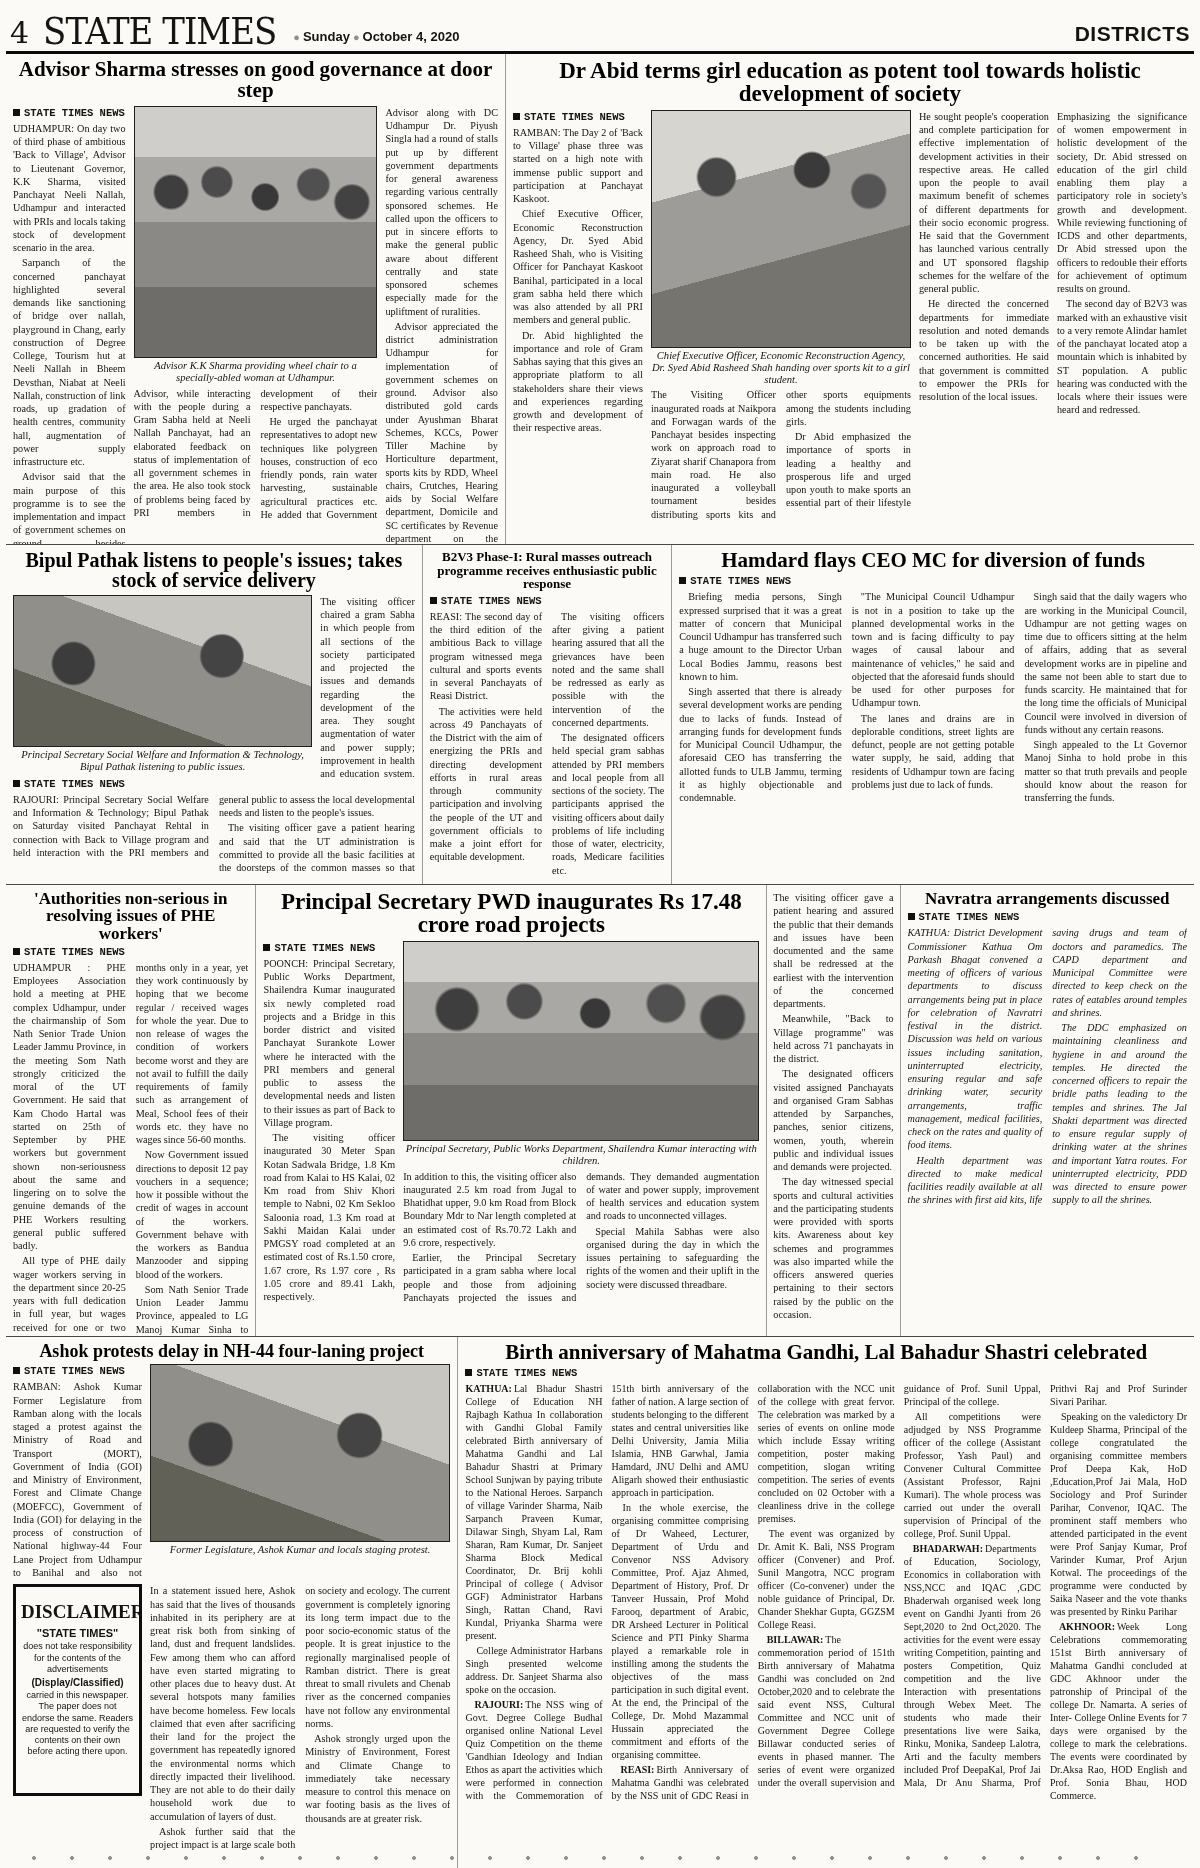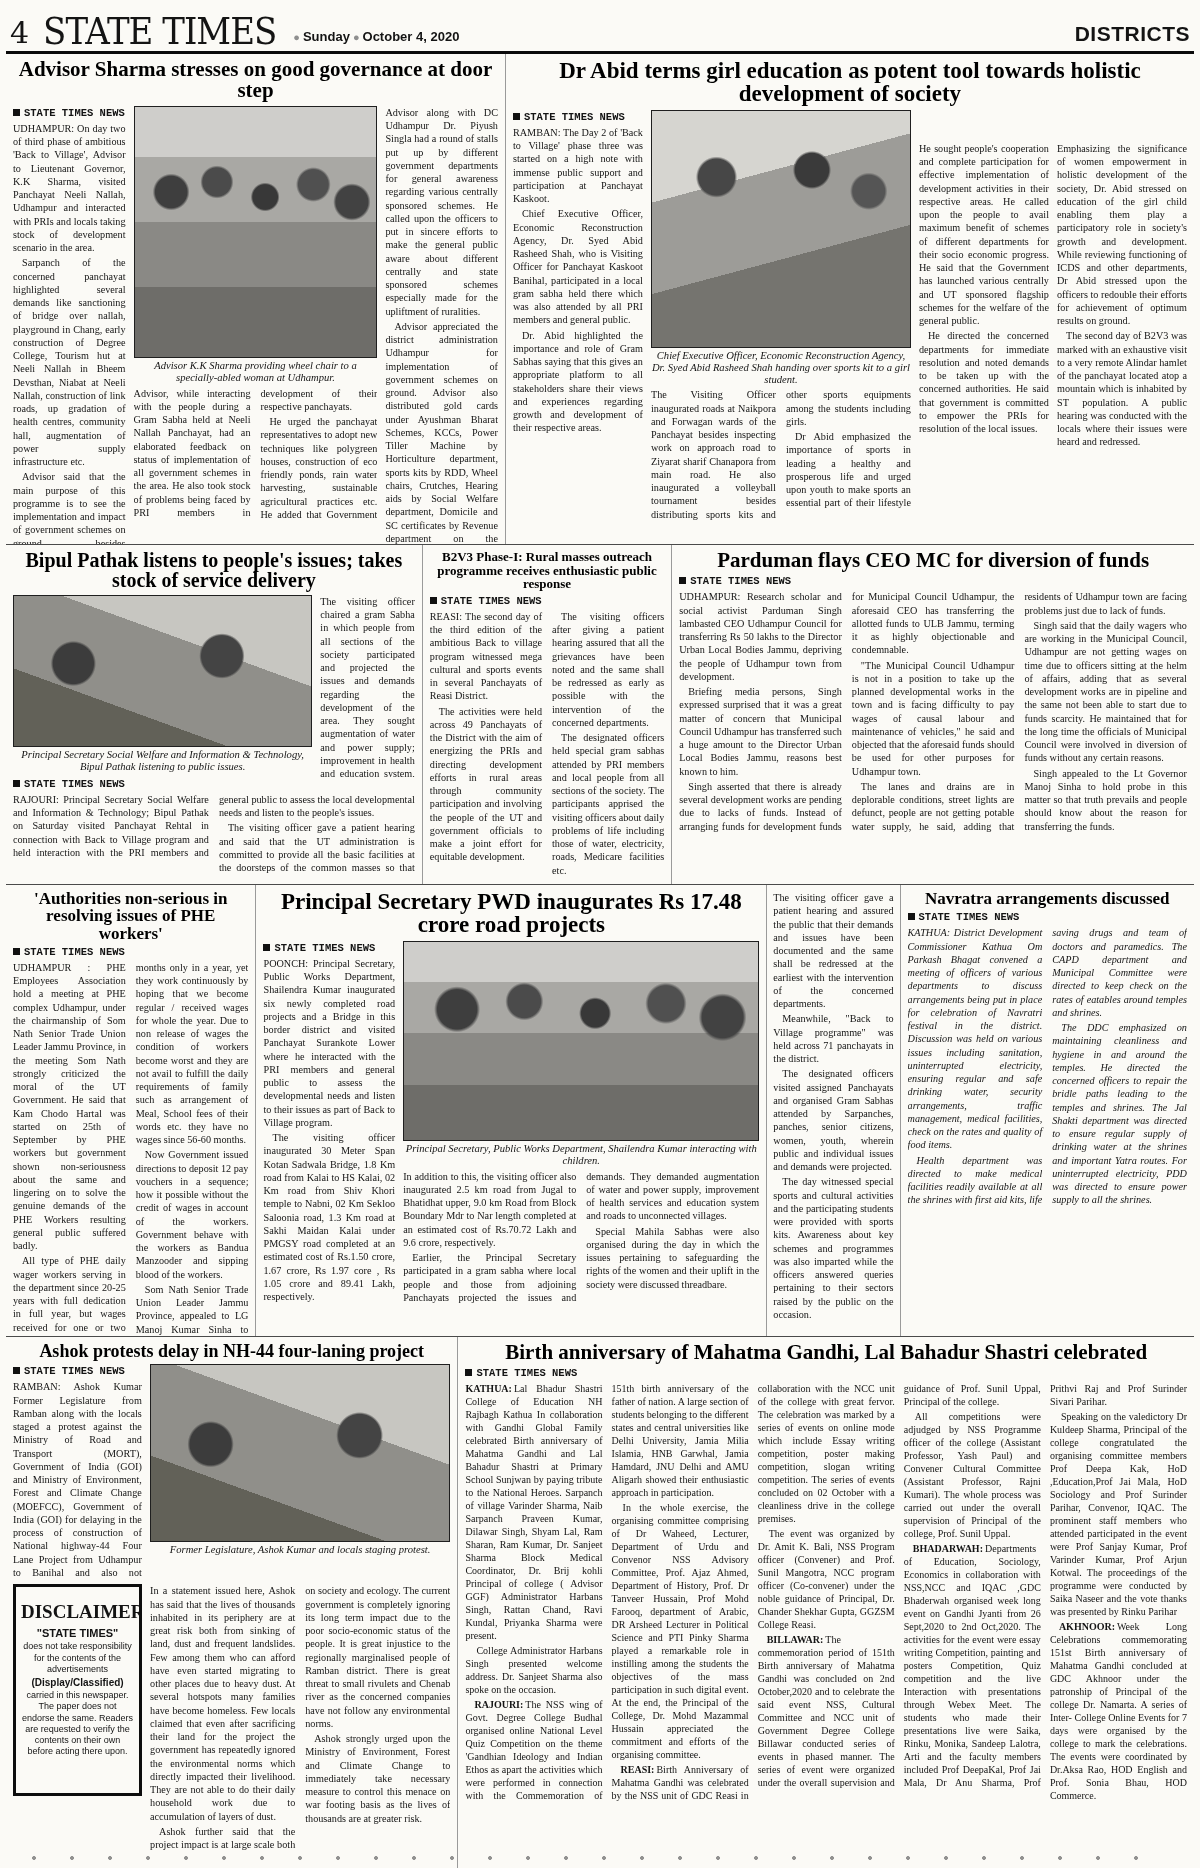--- a/index.html
+++ b/index.html
@@ -54,21 +54,21 @@
   .a-mid .photo{height:252px;}
   .a-mid .cols2{height:146px;overflow:hidden;}
   .a-c4{width:24%;}
   .drabid{width:58%;}
   .drabid h2{font-size:23px;}
   .d-body{display:flex;gap:8px;height:428px;overflow:hidden;}
   .d-c1{width:20%;}
   .d-mid{width:40%;}
   .d-mid .photo{height:238px;}
   .d-mid .cols2{height:138px;overflow:hidden;}
-  .d-c4,.d-c5{width:20%;margin-top:32px;}
+  .d-c4,.d-c5{width:20%;}
   
   .row2{height:340px;}
   .bipul{width:35%;}
   .bipul h2{font-size:20px;}
   .b-fig{width:76%;}
   .b-fig .photo{height:152px;}
   .b-side{width:24%;height:182px;overflow:hidden;}
   .bipul .cols2{height:86px;overflow:hidden;}
   .b2v3{width:21%;}
   .b2v3 h2{font-size:13px;line-height:1.05;}
@@ -212,24 +212,23 @@
       <div class="cols2">
         <p class="bp ni">REASI: The second day of the third edition of the ambitious Back to village program witnessed mega cultural and sports events in several Panchayats of Reasi District.</p>
         <p class="bp">The activities were held across 49 Panchayats of the District with the aim of energizing the PRIs and directing development efforts in rural areas through community participation and involving the people of the UT and government officials to make a joint effort for equitable development.</p>
         <p class="bp">The visiting officers after giving a patient hearing assured that all the grievances have been noted and the same shall be redressed as early as possible with the intervention of the concerned departments.</p>
         <p class="bp">The designated officers held special gram sabhas attended by PRI members and local people from all sections of the society. The participants apprised the visiting officers about daily problems of life including those of water, electricity, roads, Medicare facilities etc.</p>
 
       </div>
     </article>
 
     <article class="parduman">
-      <h2>Parduman flays CEO MC for diversion of funds</h2>
+      <h2>Hamdard flays CEO MC for diversion of funds</h2>
       <div class="byline"><span class="sq"></span><span>STATE TIMES NEWS</span></div>
       <div class="cols3">
-        <p class="bp ni">UDHAMPUR: Research scholar and social activist Parduman Singh lambasted CEO Udhampur Council for transferring Rs 50 lakhs to the Director Urban Local Bodies Jammu, depriving the people of Udhampur town from development.</p>
         <p class="bp">Briefing media persons, Singh expressed surprised that it was a great matter of concern that Municipal Council Udhampur has transferred such a huge amount to the Director Urban Local Bodies Jammu, reasons best known to him.</p>
         <p class="bp">Singh asserted that there is already several development works are pending due to lacks of funds. Instead of arranging funds for development funds for Municipal Council Udhampur, the aforesaid CEO has transferring the allotted funds to ULB Jammu, terming it as highly objectionable and condemnable.</p>
         <p class="bp">"The Municipal Council Udhampur is not in a position to take up the planned developmental works in the town and is facing difficulty to pay wages of causal labour and maintenance of vehicles," he said and objected that the aforesaid funds should be used for other purposes for Udhampur town.</p>
         <p class="bp">The lanes and drains are in deplorable conditions, street lights are defunct, people are not getting potable water supply, he said, adding that residents of Udhampur town are facing problems just due to lack of funds.</p>
         <p class="bp">Singh said that the daily wagers who are working in the Municipal Council, Udhampur are not getting wages on time due to officers sitting at the helm of affairs, adding that as several development works are in pipeline and the same not been able to start due to funds scarcity. He maintained that for the long time the officials of Municipal Council were involved in diversion of funds without any certain reasons.</p>
         <p class="bp">Singh appealed to the Lt Governor Manoj Sinha to hold probe in this matter so that truth prevails and people should know about the reason for transferring the funds.</p>
       </div>
     </article>
   </section>
 

